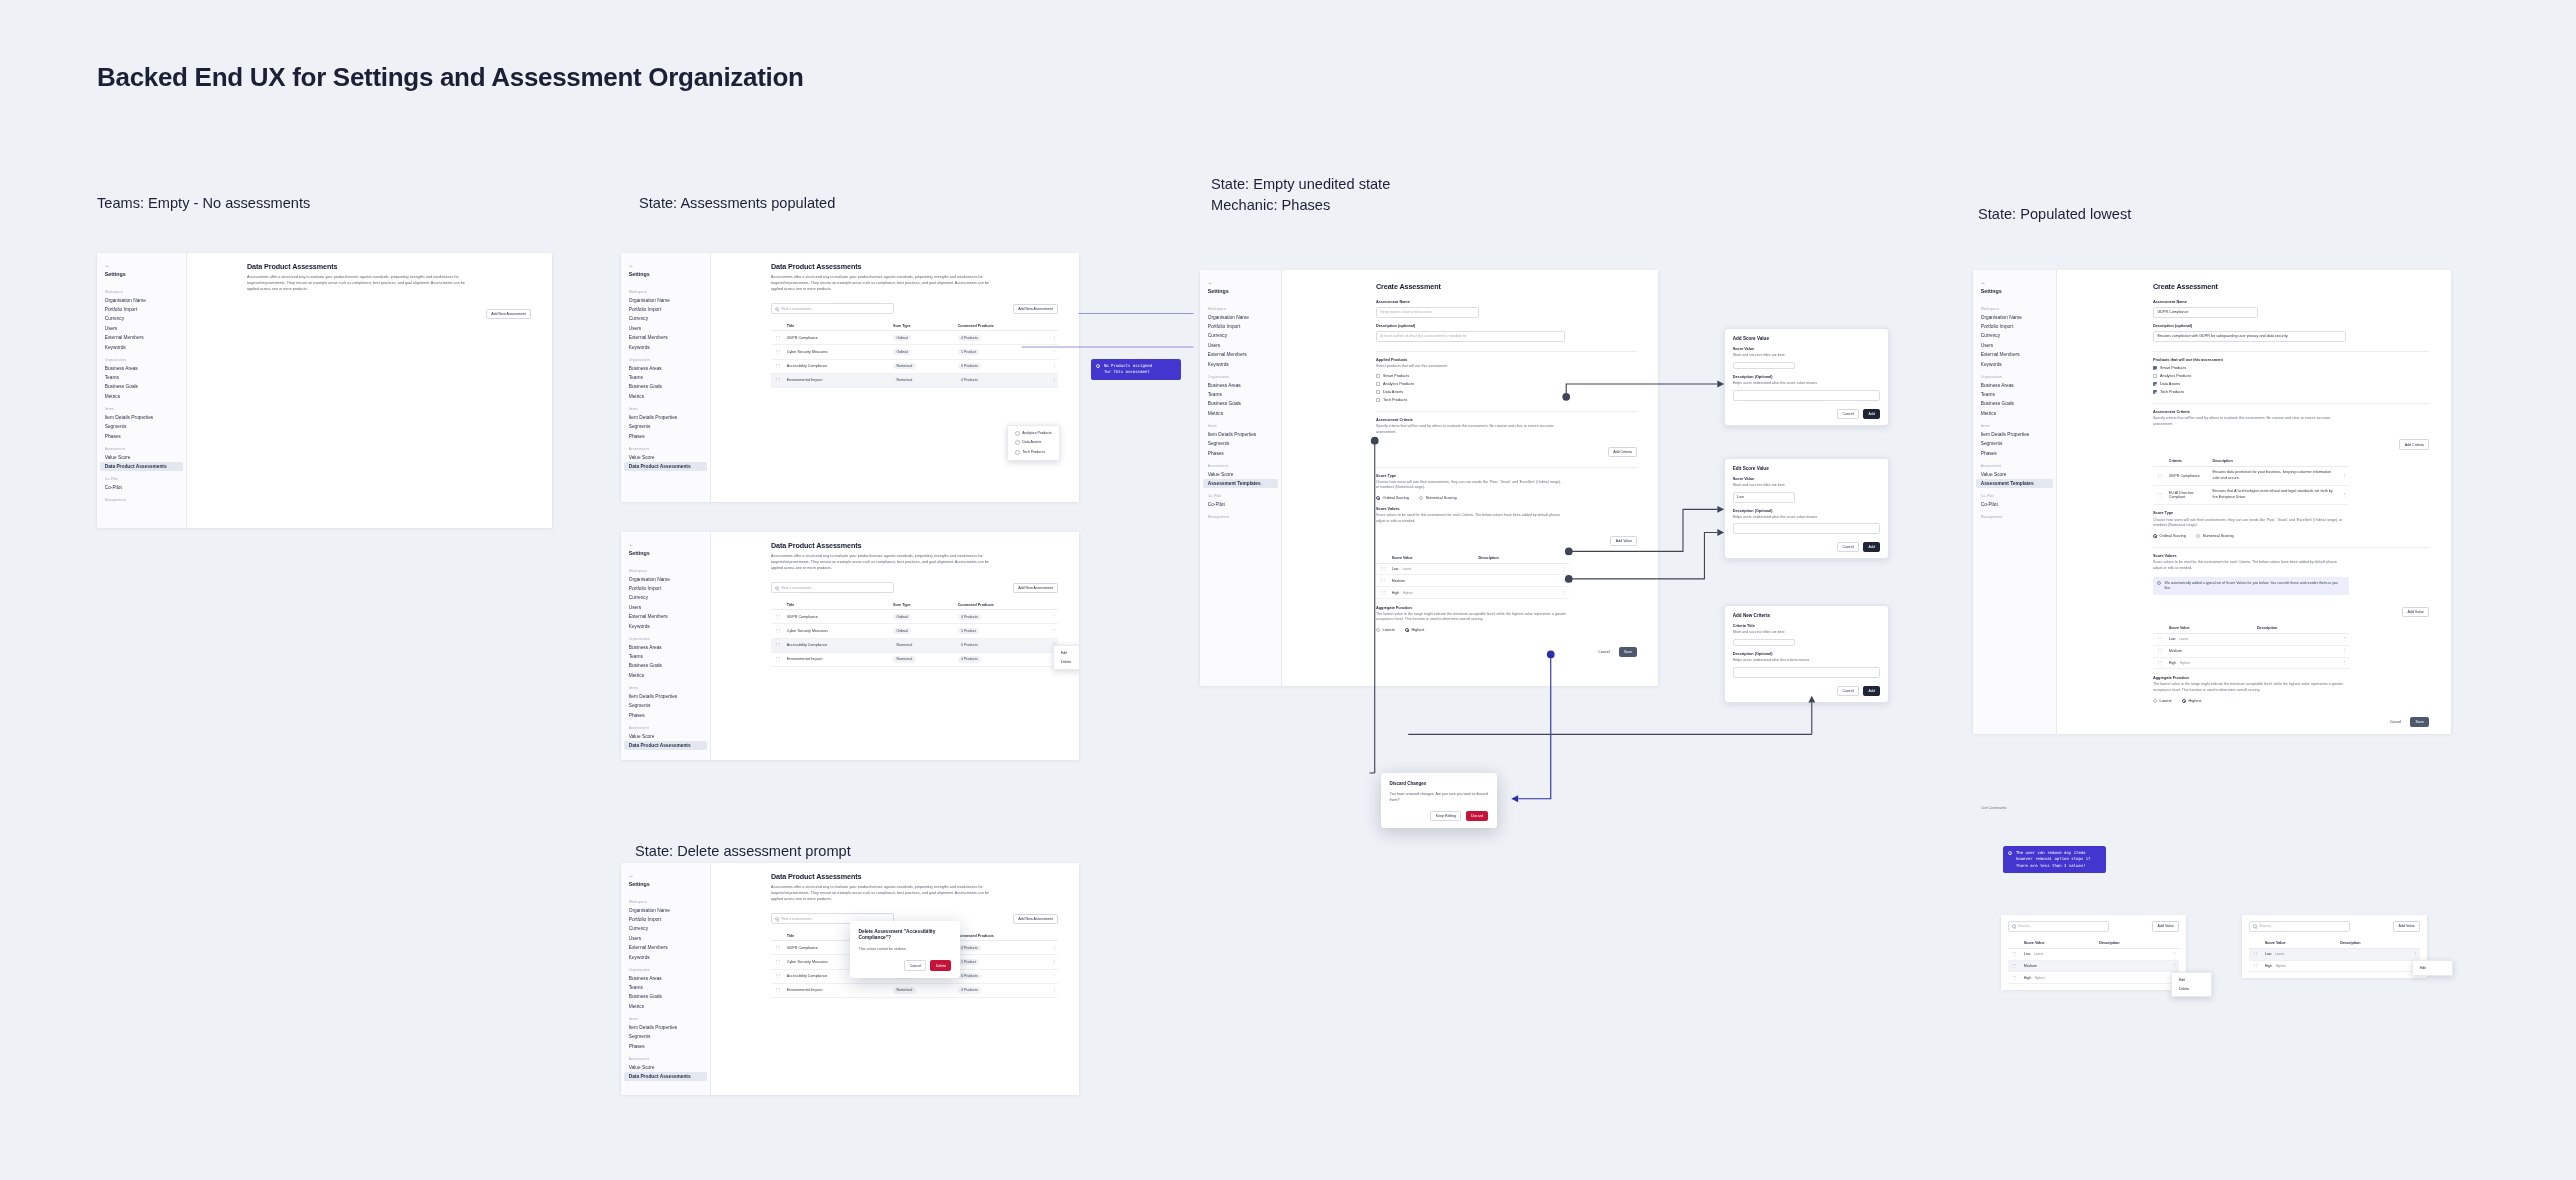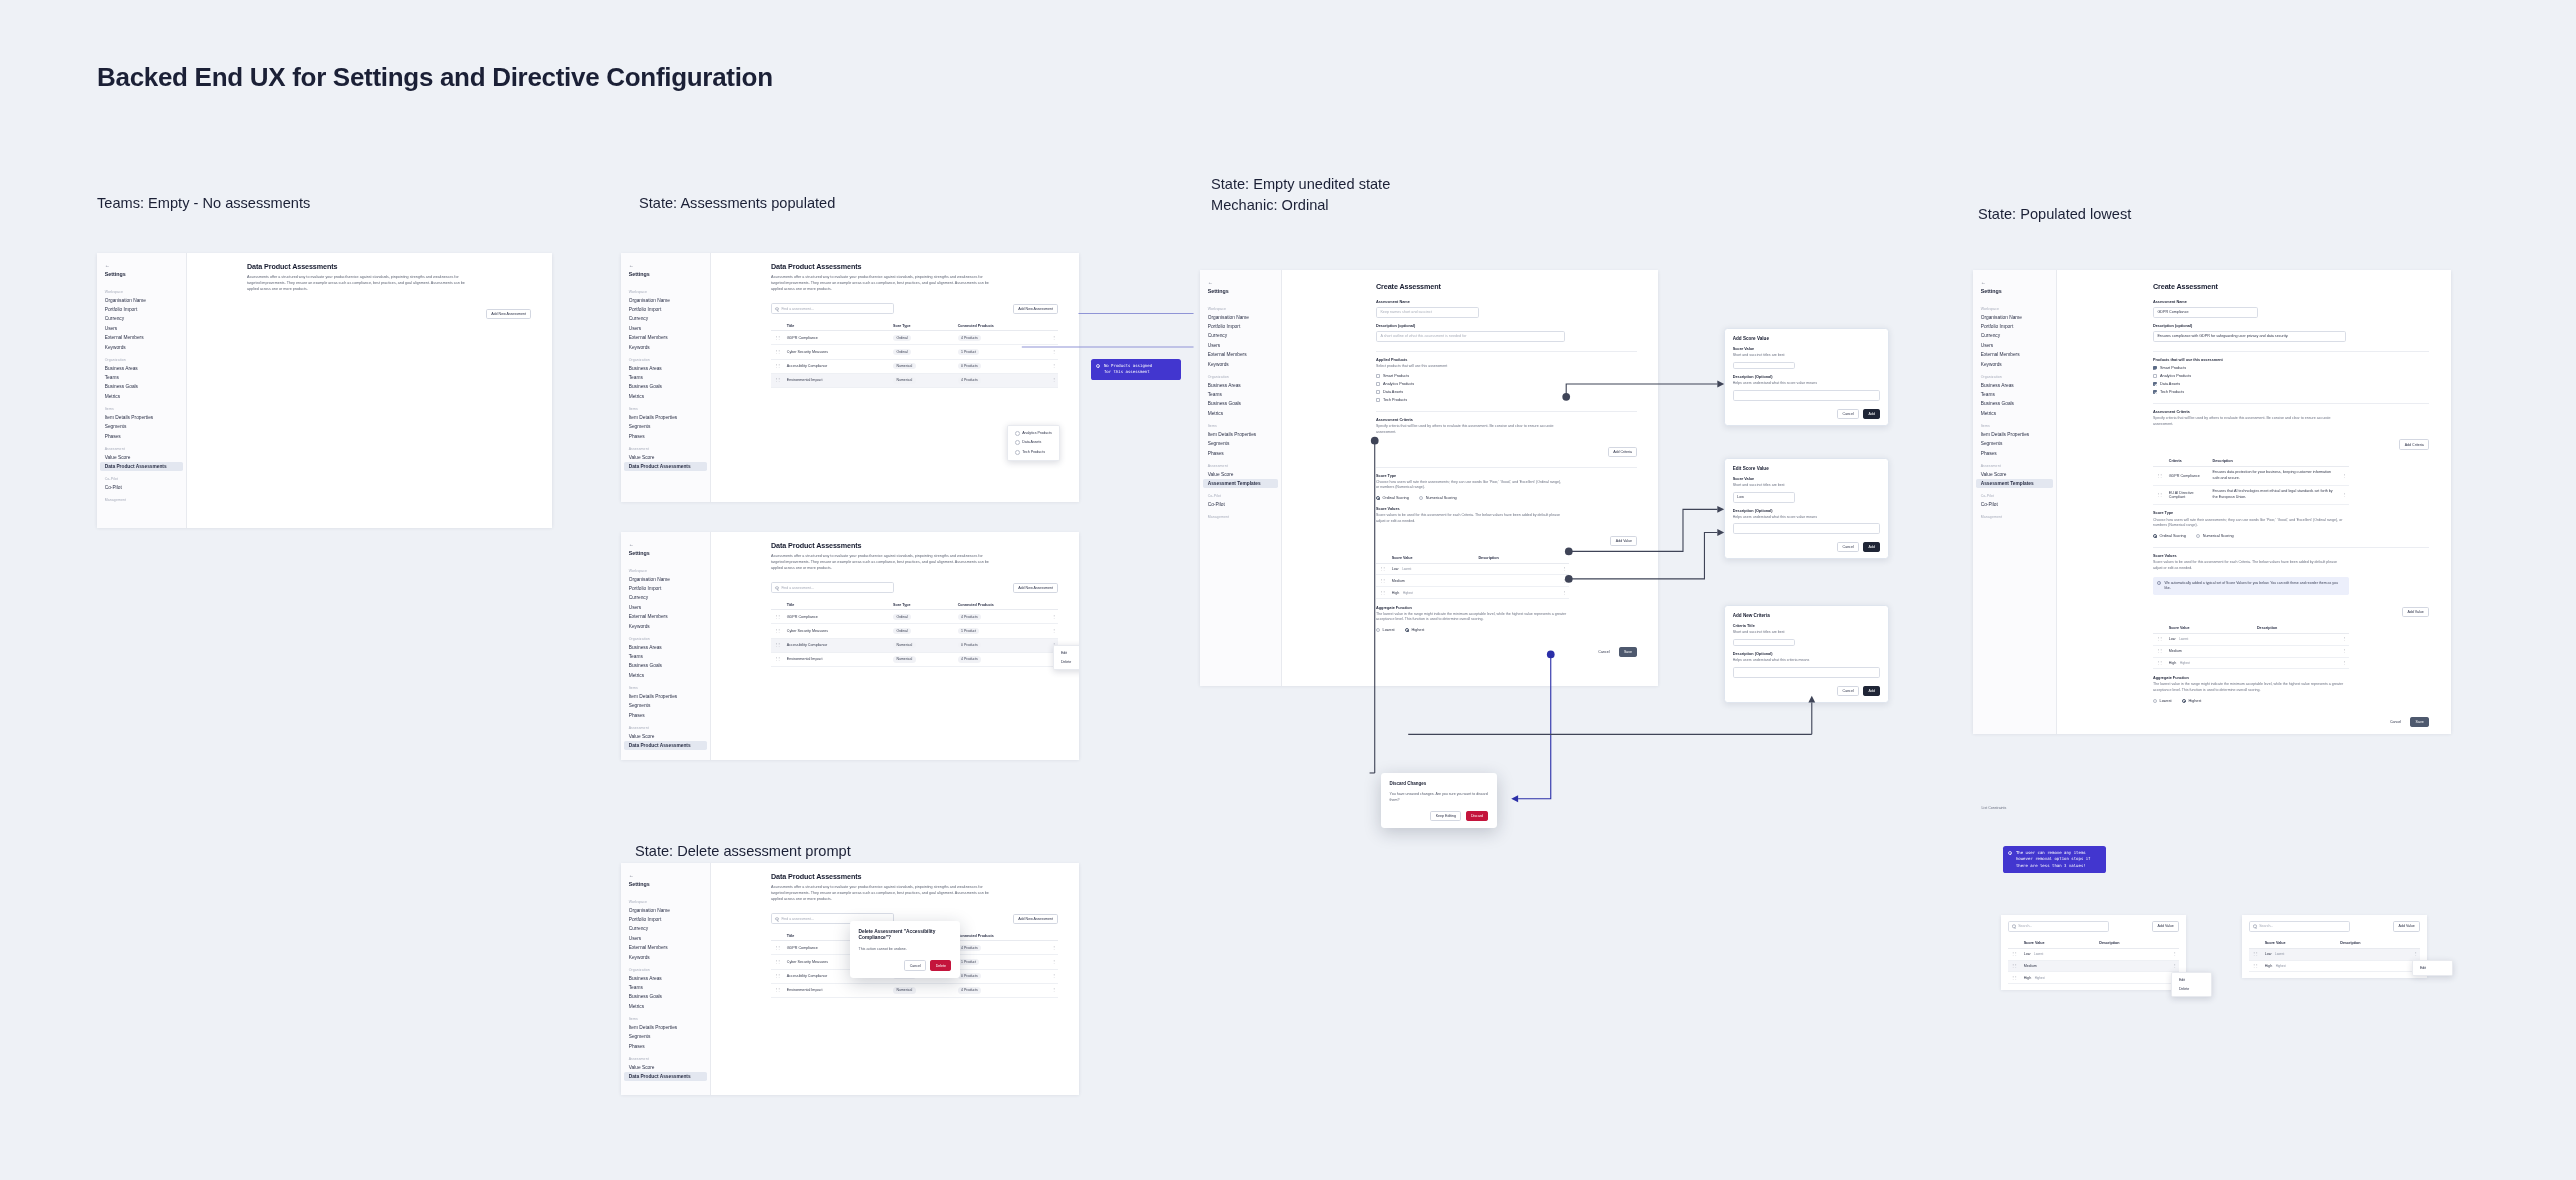--- a/index.html
+++ b/index.html
@@ -146,26 +146,26 @@
   }
 
   
   svg.conn { position:absolute; left:0; top:0; width:2576px; height:1181px; pointer-events:none; z-index:5; }
 
   .sublabel { position:absolute; font-size:3.6px; color:#6a7080; }
 </style>
 </head>
 <body>
 
-<div class="page-title">Backed End UX for Settings and Directive Configuration</div>
+<div class="page-title">Backed End UX for Settings and Assessment Organization</div>
 
 <div class="state-label" style="left:97px; top:193px;">Teams: Empty - No assessments</div>
 <div class="state-label" style="left:639px; top:193px;">State: Assessments populated</div>
 <div class="state-label" style="left:1211px; top:174px;">State: Empty unedited state
-Mechanic: Ordinal</div>
+Mechanic: Phases</div>
 <div class="state-label" style="left:1978px; top:204px;">State: Populated lowest</div>
 
 <svg class="conn" viewBox="0 0 3000 1375" width="2576" height="1181">
 
   <path d="M1256 365 L1390 365" stroke="#8f94d6" stroke-width="1.2" fill="none"></path>
   <path d="M1190 404 L1390 404" stroke="#8f94d6" stroke-width="1.2" fill="none"></path>
 
   <circle cx="1601" cy="513" r="4.5" fill="#3f4457"></circle>
   <path d="M1601 513 L1601 900" stroke="#3f4457" stroke-width="1.3" fill="none"></path>
   <path d="M1601 900 L1595 900" stroke="#3f4457" stroke-width="1.3" fill="none"></path>

